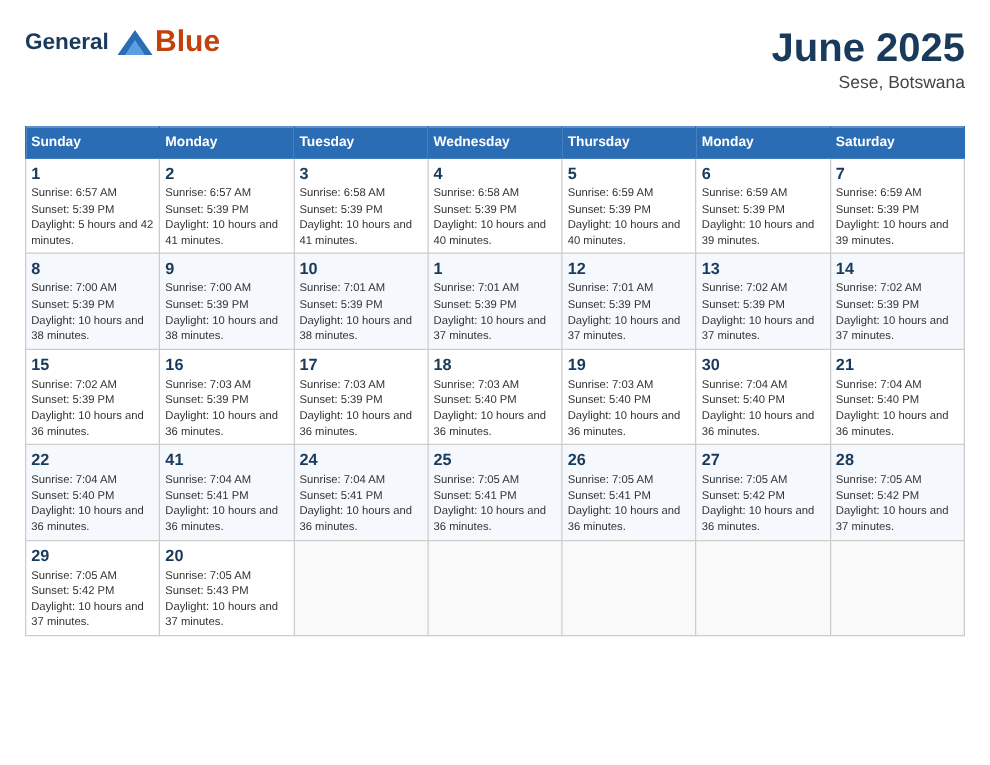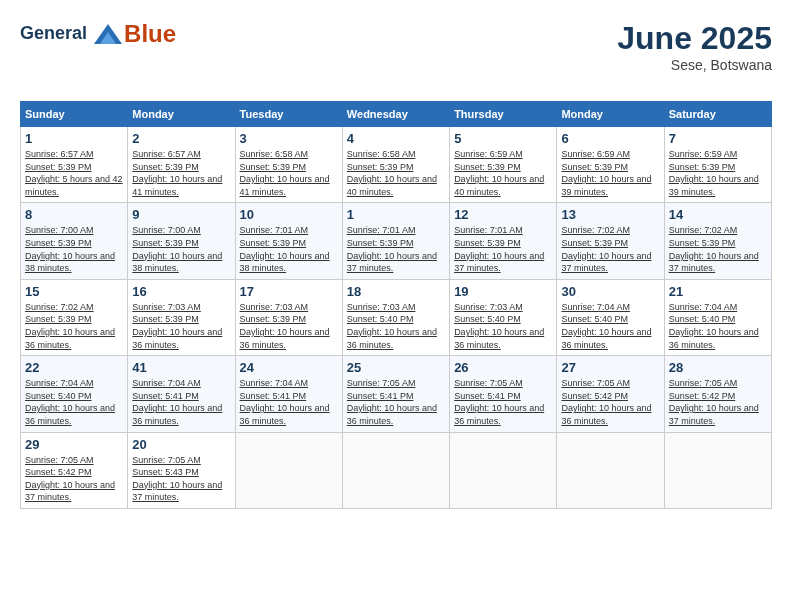--- a/index.html
+++ b/index.html
@@ -61,21 +61,20 @@
       font-size: 13px;
       font-weight: bold;
       color: #1a3a5c;
       display: block;
       margin-bottom: 2px;
     }
     .day-info {
       font-size: 9px;
       color: #333;
       line-height: 1.4;
-      text-decoration: underline;
     }
     .empty-cell {
       background: #f9f9f9 !important;
     }
   </style>
 </head>
 <body>
 
 <div class="header">
   <div class="logo">

